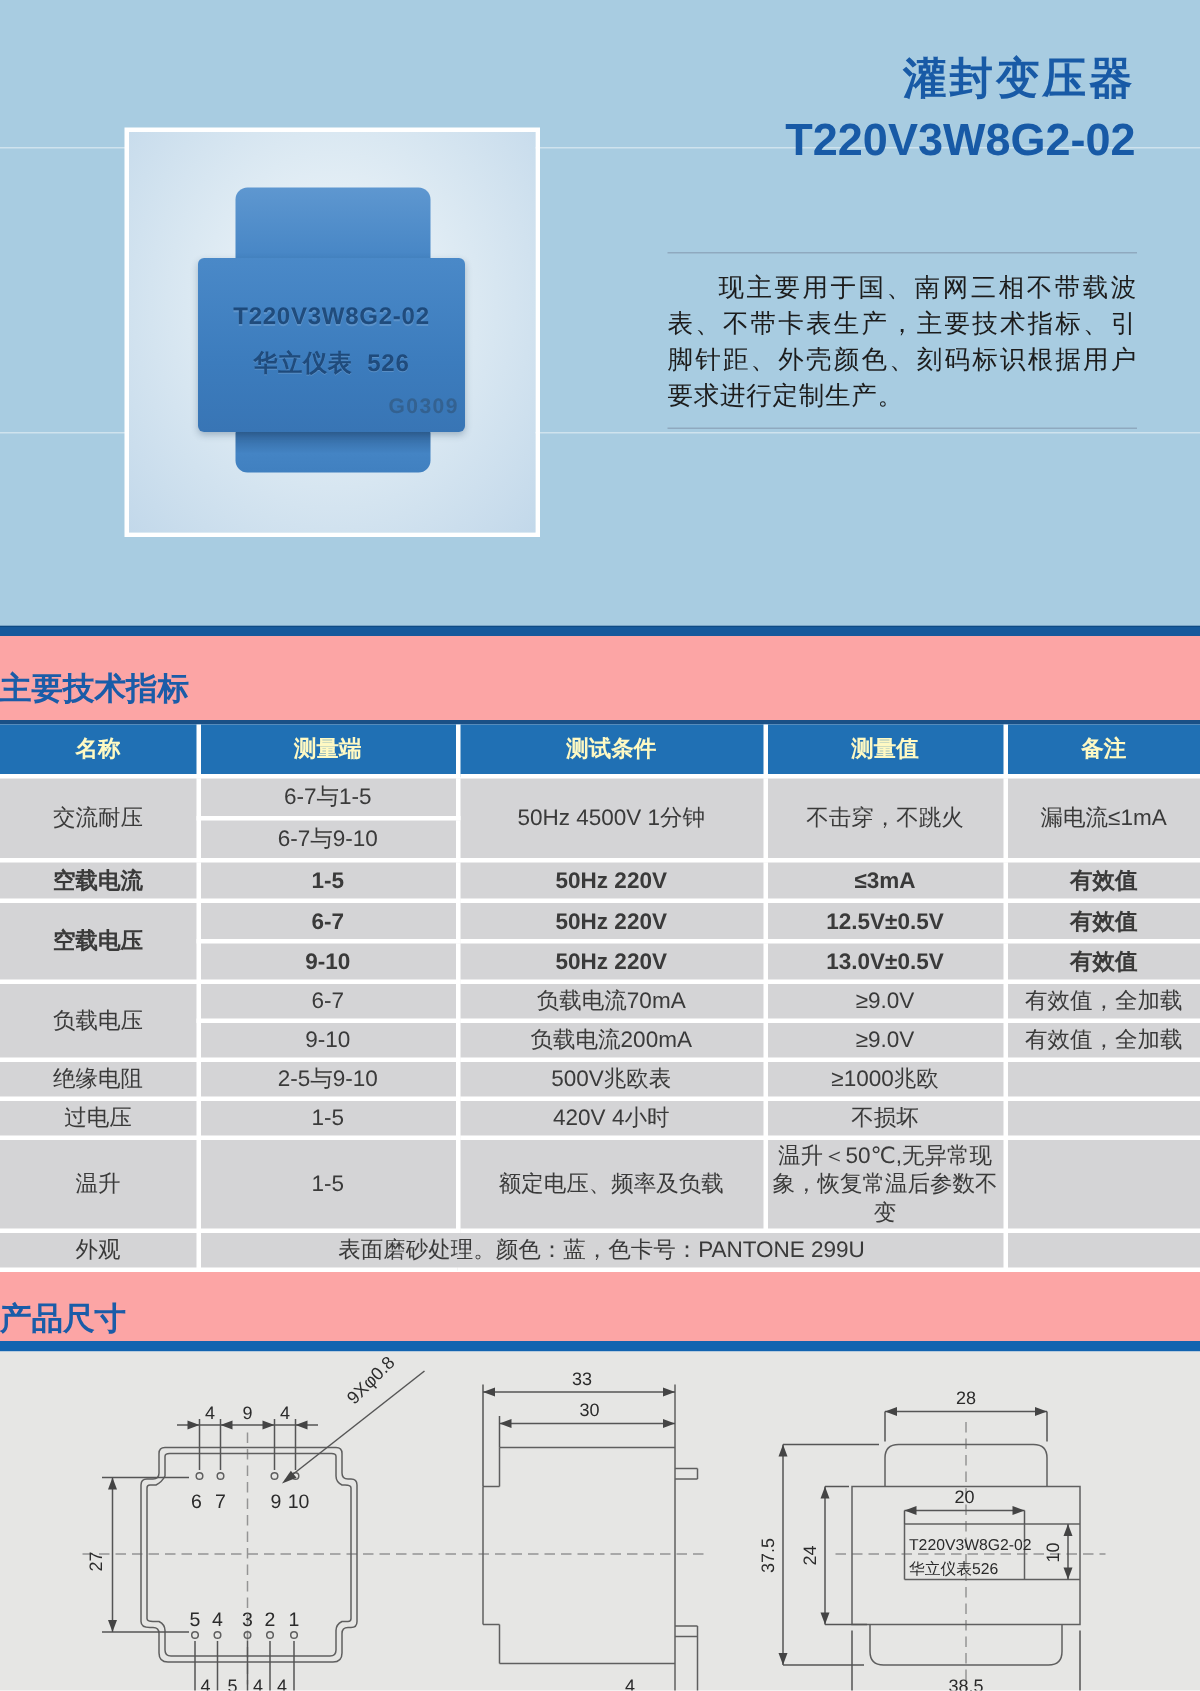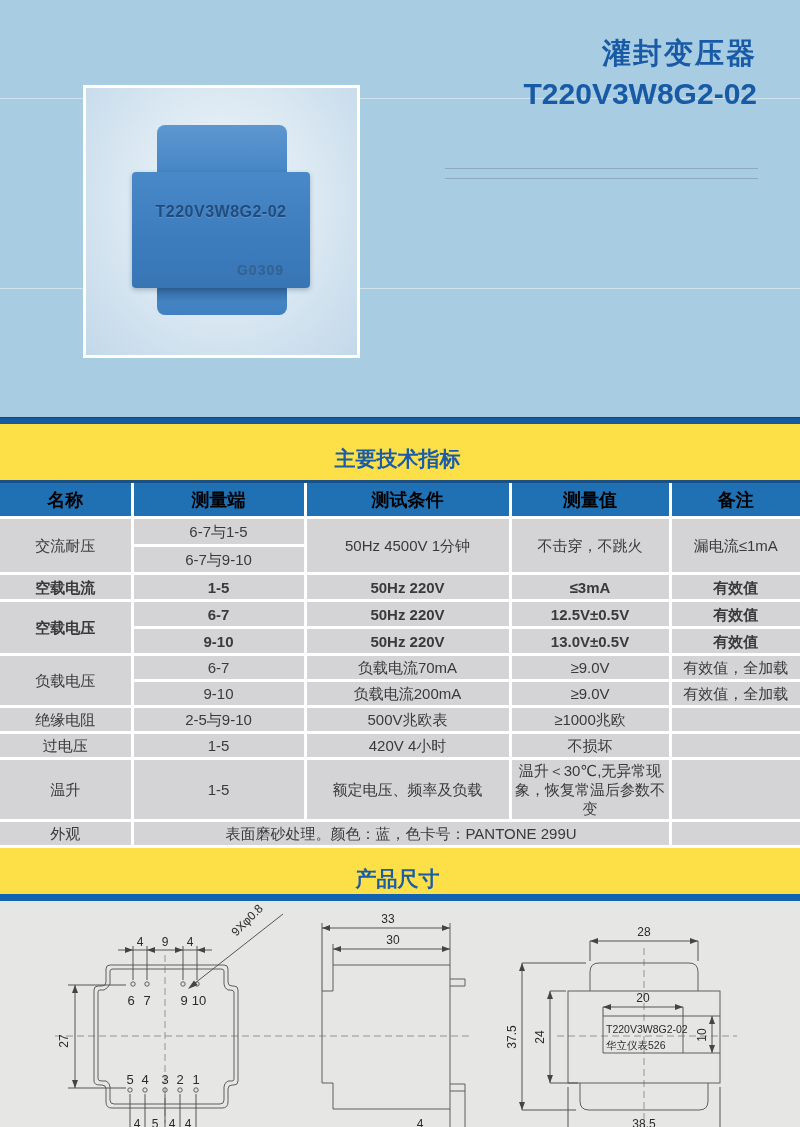--- a/index.html
+++ b/index.html
@@ -18,49 +18,49 @@
      border-radius:8px 8px 2px 2px;background:linear-gradient(180deg,#5e97d0,#4484c4);}
   .tx-cap-bot{position:absolute;left:71px;top:199px;width:130px;height:28px;
      border-radius:2px 2px 8px 8px;background:linear-gradient(180deg,#31659c,#4484c4 55%,#4080c0);}
   .tx-body{position:absolute;left:46px;top:84px;width:178px;height:116px;border-radius:4px;
      background:linear-gradient(180deg,#4a89c8,#3c7cbd 60%,#3875b5);
      box-shadow:0 2px 5px rgba(30,60,90,.3);}
   .tx-t1,.tx-t2{position:absolute;left:0;right:0;text-align:center;white-space:pre;
      color:rgba(22,63,110,.85);font-weight:bold;font-size:16px;letter-spacing:.5px;
      text-shadow:0 1px 0 rgba(255,255,255,.15);}
   .tx-t1{top:31px;} .tx-t2{top:60px;}
-  .tx-t3{position:absolute;right:26px;top:90px;color:rgba(45,75,105,.5);
+  .tx-t3{position:absolute;right:4px;top:90px;color:rgba(45,75,105,.5);
      font-weight:bold;font-size:14px;letter-spacing:1px;}
 
   .hero-title{position:absolute;top:30px;right:43px;text-align:right;color:#185aa6;}
   .hero-title .main{font-size:29px;font-weight:bold;letter-spacing:2px;line-height:46px;}
   .hero-title .model{font-size:30px;font-weight:bold;line-height:36px;}
 
   .overview{position:absolute;left:445px;top:148px;width:313px;}
   .overview .ov-head{text-align:right;padding-right:8px;color:#185aa6;
       font-size:26px;font-weight:bold;line-height:34px;}
   .ov-rule{height:1px;background:#8fa9bf;border:0;margin:0;}
   .ov-rule.top{margin-top:20px;}
   .ov-text{margin-top:11px;font-size:17px;line-height:24px;color:#1c1c1c;
       text-align:justify;text-indent:2em;letter-spacing:.5px;}
   .ov-rule.bot{margin-top:9px;}
 
   .hero-divider{width:800px;height:7px;background:#16599c;border-top:1px solid #0d4a84;box-sizing:border-box;}
 
   
-  .section-head{background:#fde047;text-align:center;color:#1a5ca8;font-weight:bold;
+  .section-head{background:#fca5a5;text-align:left;color:#1a5ca8;font-weight:bold;
      font-size:21px;padding-right:5px;box-sizing:border-box;}
   .section-head.specs{height:56px;padding-top:21px;}
   .section-head.dims{height:46px;padding-top:17px;font-family:Liberation Serif, serif;}
   .accent-bar{width:800px;height:7px;background:#1264b0;}
 
   
   .spec-wrap{border-top:3px solid #1a5086;}
   table.spec{width:800px;border-collapse:collapse;table-layout:fixed;}
-  table.spec th{background:#2070b4;color:#000000;font-size:18px;font-weight:bold;
+  table.spec th{background:#2070b4;color:#fef9c3;font-size:15px;font-weight:bold;
      height:33px;border:3px solid #fff;padding:0;}
   table.spec td{background:#d4d4d6;color:#3a3a3a;font-size:15px;text-align:center;
      vertical-align:middle;border:3px solid #fff;padding:1px 3px;line-height:19px;}
   table.spec tr>*:first-child{border-left:0;}
   table.spec tr>*:last-child{border-right:0;}
   table.spec thead th{border-top:0;}
   tr.rh-a td{height:23px;} tr.rh-b td{height:22px;font-weight:bold;}
   tr.rh-c td{height:21px;} tr.rh-d td{height:44px;}
 
   
@@ -79,31 +79,33 @@
 
 <div class="hero">
   <div class="hero-line l1"></div>
   <div class="hero-line l2"></div>
 
   <div class="photo-frame">
     <div class="tx-cap-top"></div>
     <div class="tx-cap-bot"></div>
     <div class="tx-body">
       <div class="tx-t1">T220V3W8G2-02</div>
+      <div class="tx-t2">华立仪表  526</div>
       <div class="tx-t3">G0309</div>
     </div>
   </div>
 
   <div class="hero-title">
     <div class="main">灌封变压器</div>
     <div class="model">T220V3W8G2-02</div>
   </div>
 
   <div class="overview">
     <div class="ov-rule top"></div>
+    <div class="ov-text">现主要用于国、南网三相不带载波表、不带卡表生产，主要技术指标、引脚针距、外壳颜色、刻码标识根据用户要求进行定制生产。</div>
     <div class="ov-rule bot"></div>
   </div>
 </div>
 <div class="hero-divider"></div>
 
 <div class="section-head specs">主要技术指标</div>
 
 <div class="spec-wrap">
 <table class="spec">
   <colgroup>
@@ -177,21 +179,21 @@
       <td>过电压</td>
       <td>1-5</td>
       <td>420V 4小时</td>
       <td>不损坏</td>
       <td></td>
     </tr>
     <tr class="rh-d">
       <td>温升</td>
       <td>1-5</td>
       <td>额定电压、频率及负载</td>
-      <td>温升＜30℃,无异常现象，恢复常温后参数不变</td>
+      <td>温升＜50℃,无异常现象，恢复常温后参数不变</td>
       <td></td>
     </tr>
     <tr class="rh-c">
       <td>外观</td>
       <td colspan="3">表面磨砂处理。颜色：蓝，色卡号：PANTONE 299U</td>
       <td></td>
     </tr>
   </tbody>
 </table>
 </div>

